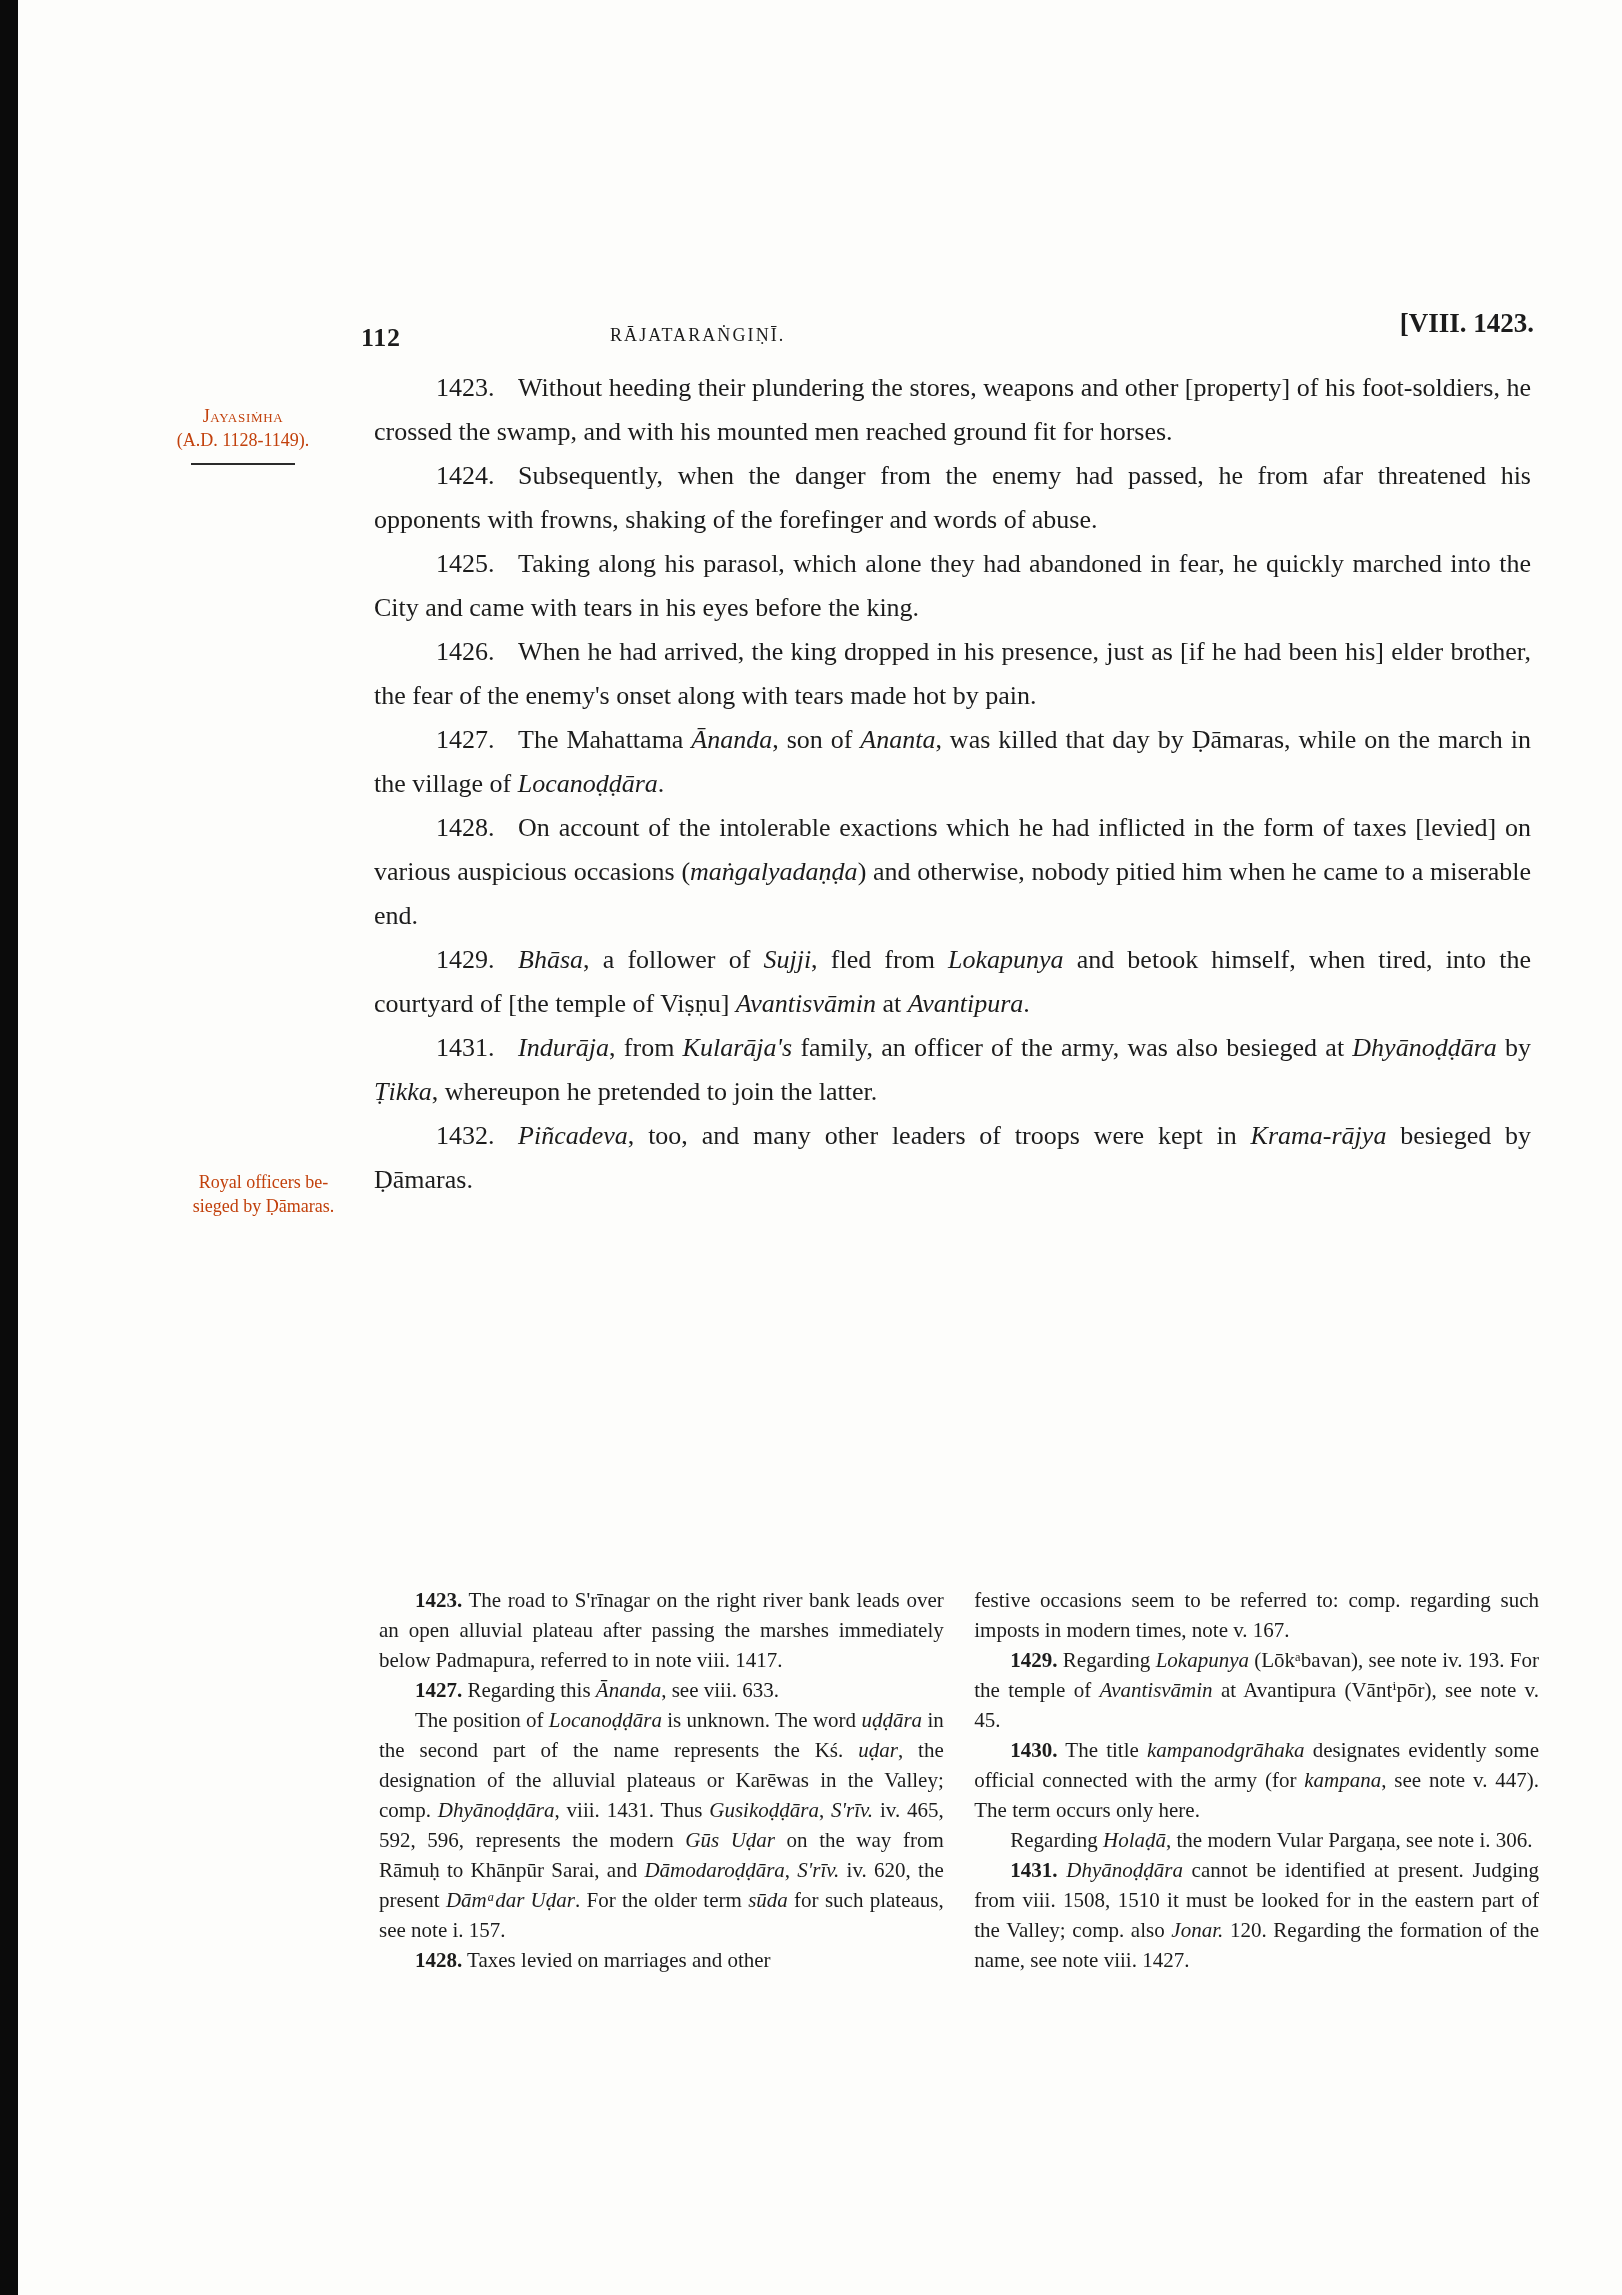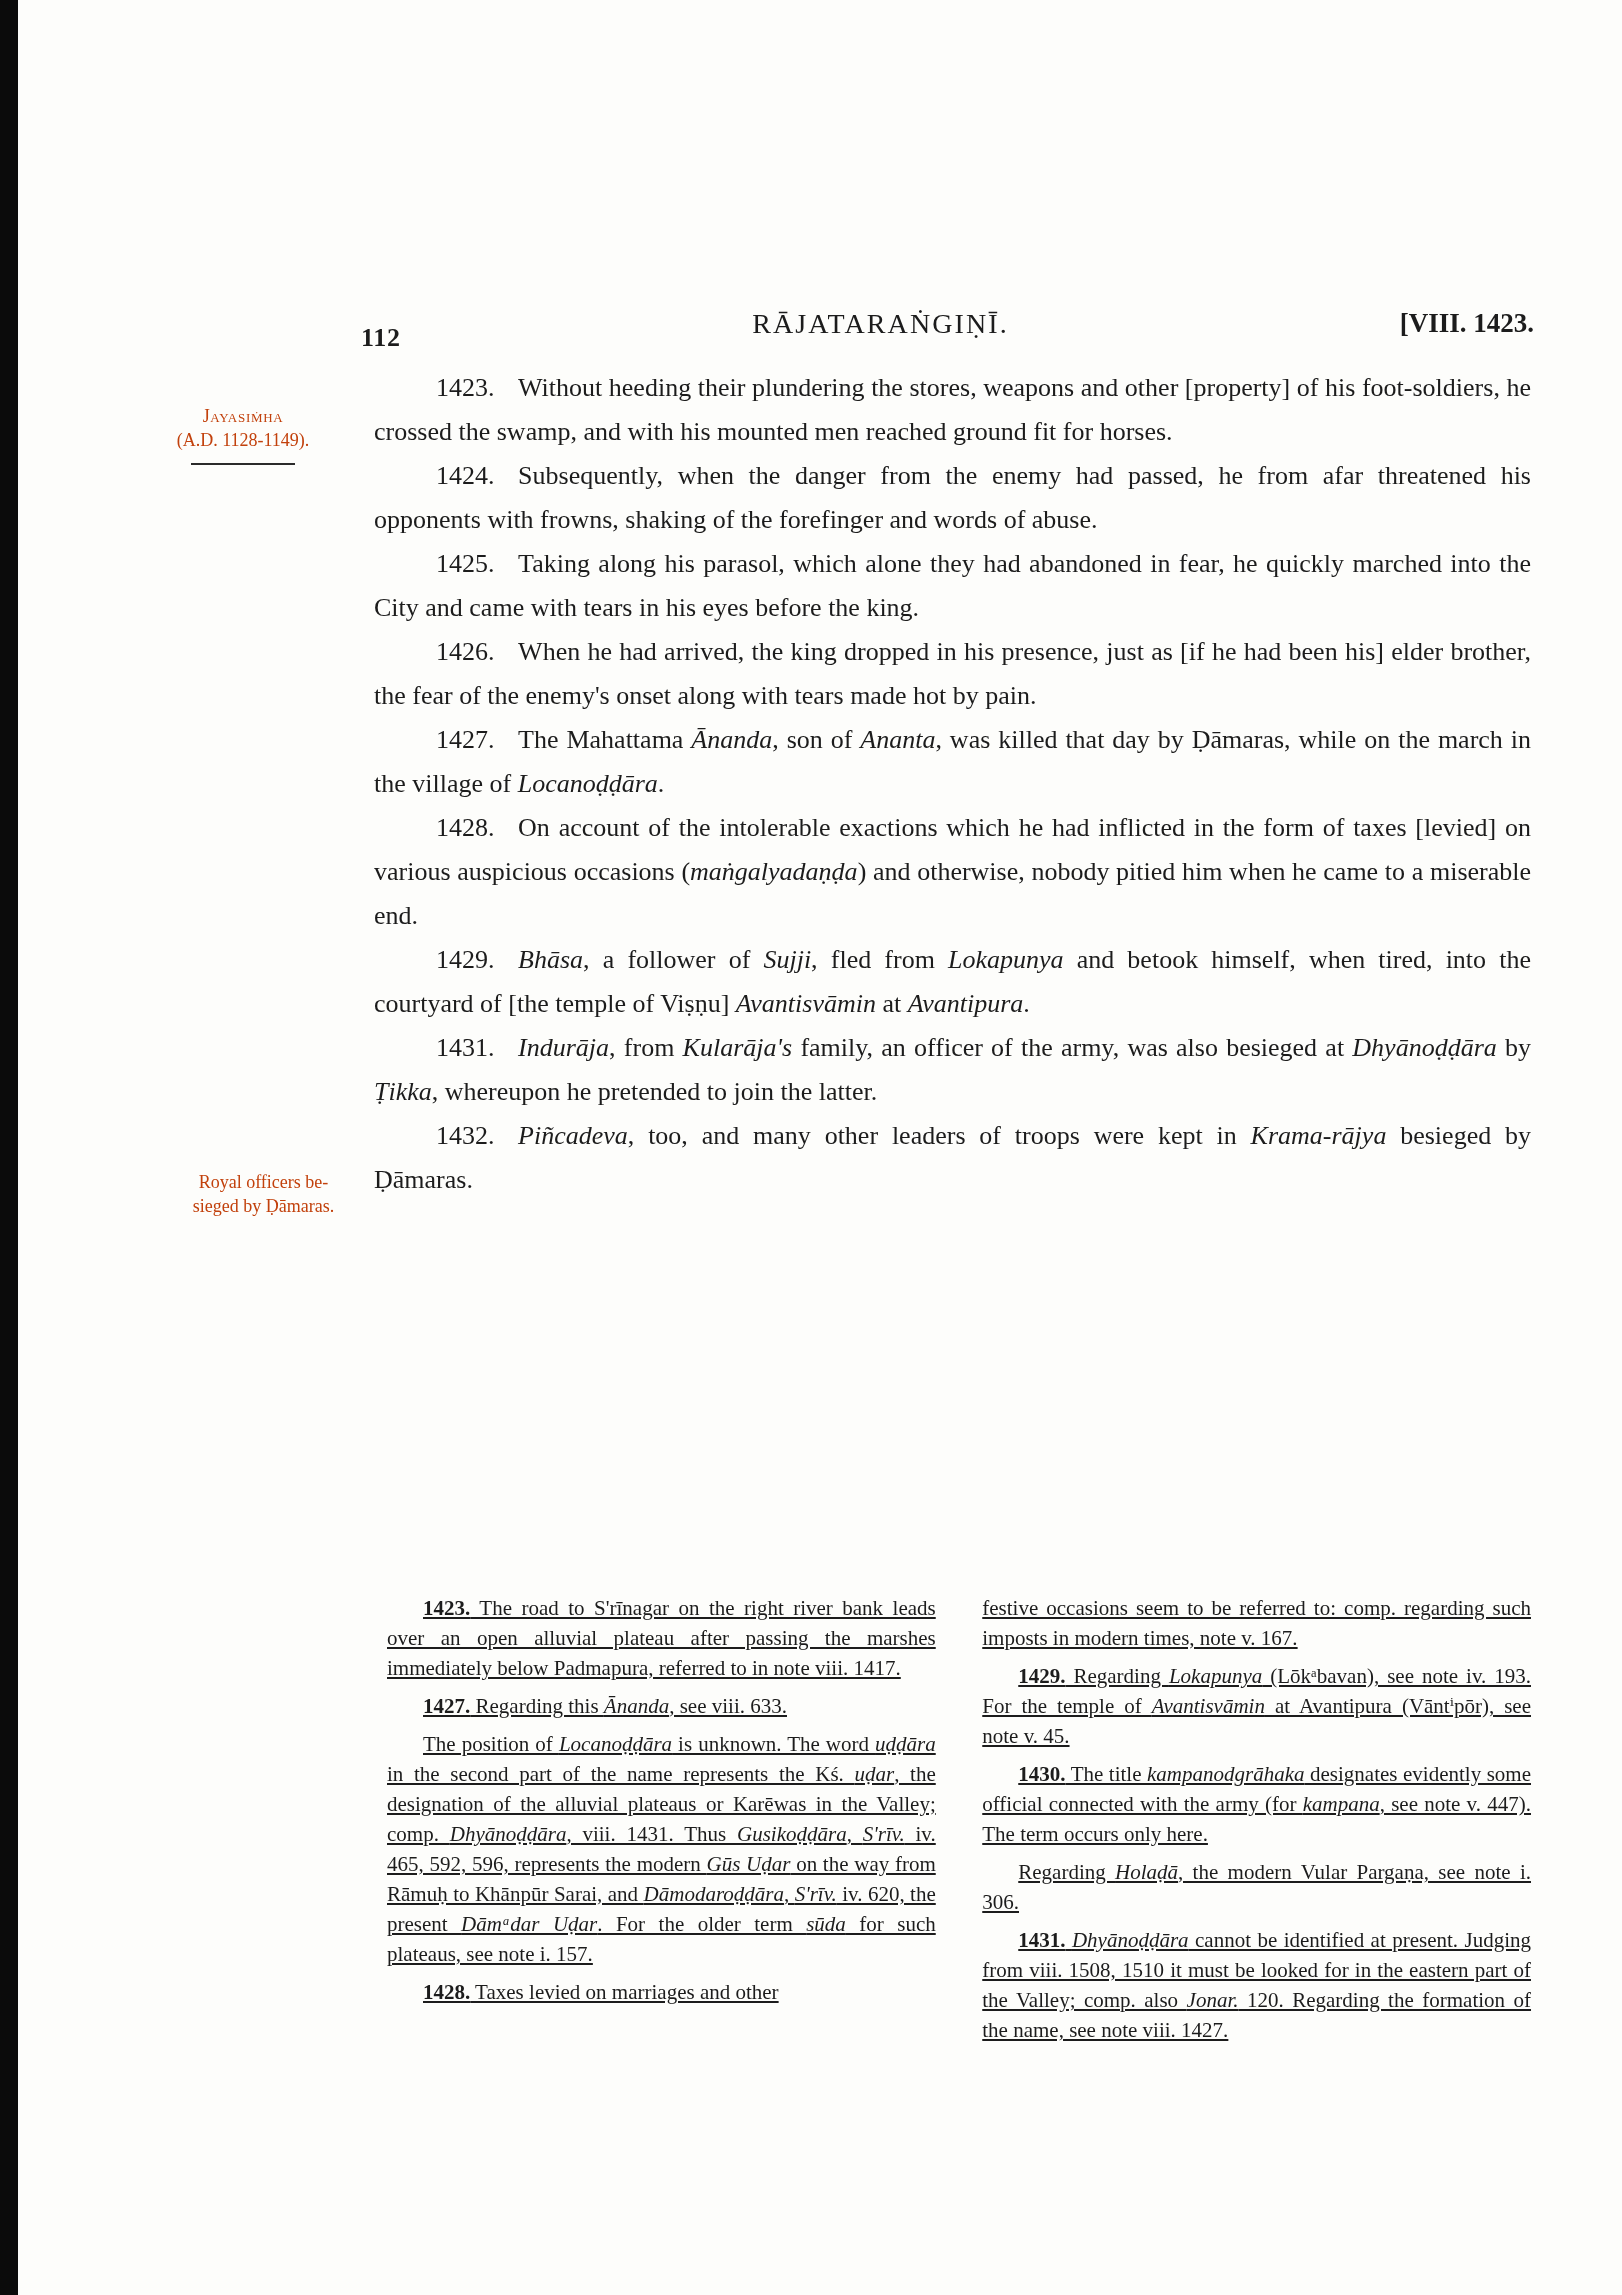--- a/index.html
+++ b/index.html
@@ -20,23 +20,22 @@
   }
   
   .page-number {
     position: absolute;
     top: 323px; left: 361px;
     font-size: 26px; font-weight: bold;
     letter-spacing: 0.7px;
   }
   .running-title {
     position: absolute;
-    top: 308px; left: 610px; width: 541px;
-    text-align: center;
-    font-size: 28px;
+    top: 325px; left: 610px; width: 541px;
+    font-size: 18px;
     letter-spacing: 2.1px;
   }
   .verse-ref {
     position: absolute;
     top: 308px; right: 89px;
     font-size: 27px; font-weight: bold; text-align: center;
   }
   
   .margin-note {
     position: absolute;
@@ -72,21 +71,21 @@
   .footnotes {
     position: absolute;
     top: 1585px; left: 379px; width: 1160px;
     display: flex;
     gap: 30.5px;
     font-size: 21px;
     line-height: 30px;
     text-align: justify;
   }
   .fn-col { width: 565px; }
-  .fn-col p { margin: 8px; text-decoration: underline; }
+  .fn-col p { margin: 0; }
   .fn-col p.indent { text-indent: 36px; }
   .fn-col p.no-indent { text-indent: 0; }
   i { font-style: italic; }
   b { font-weight: bold; }
 </style>
 </head>
 <body>
 
 <div class="page">
 

